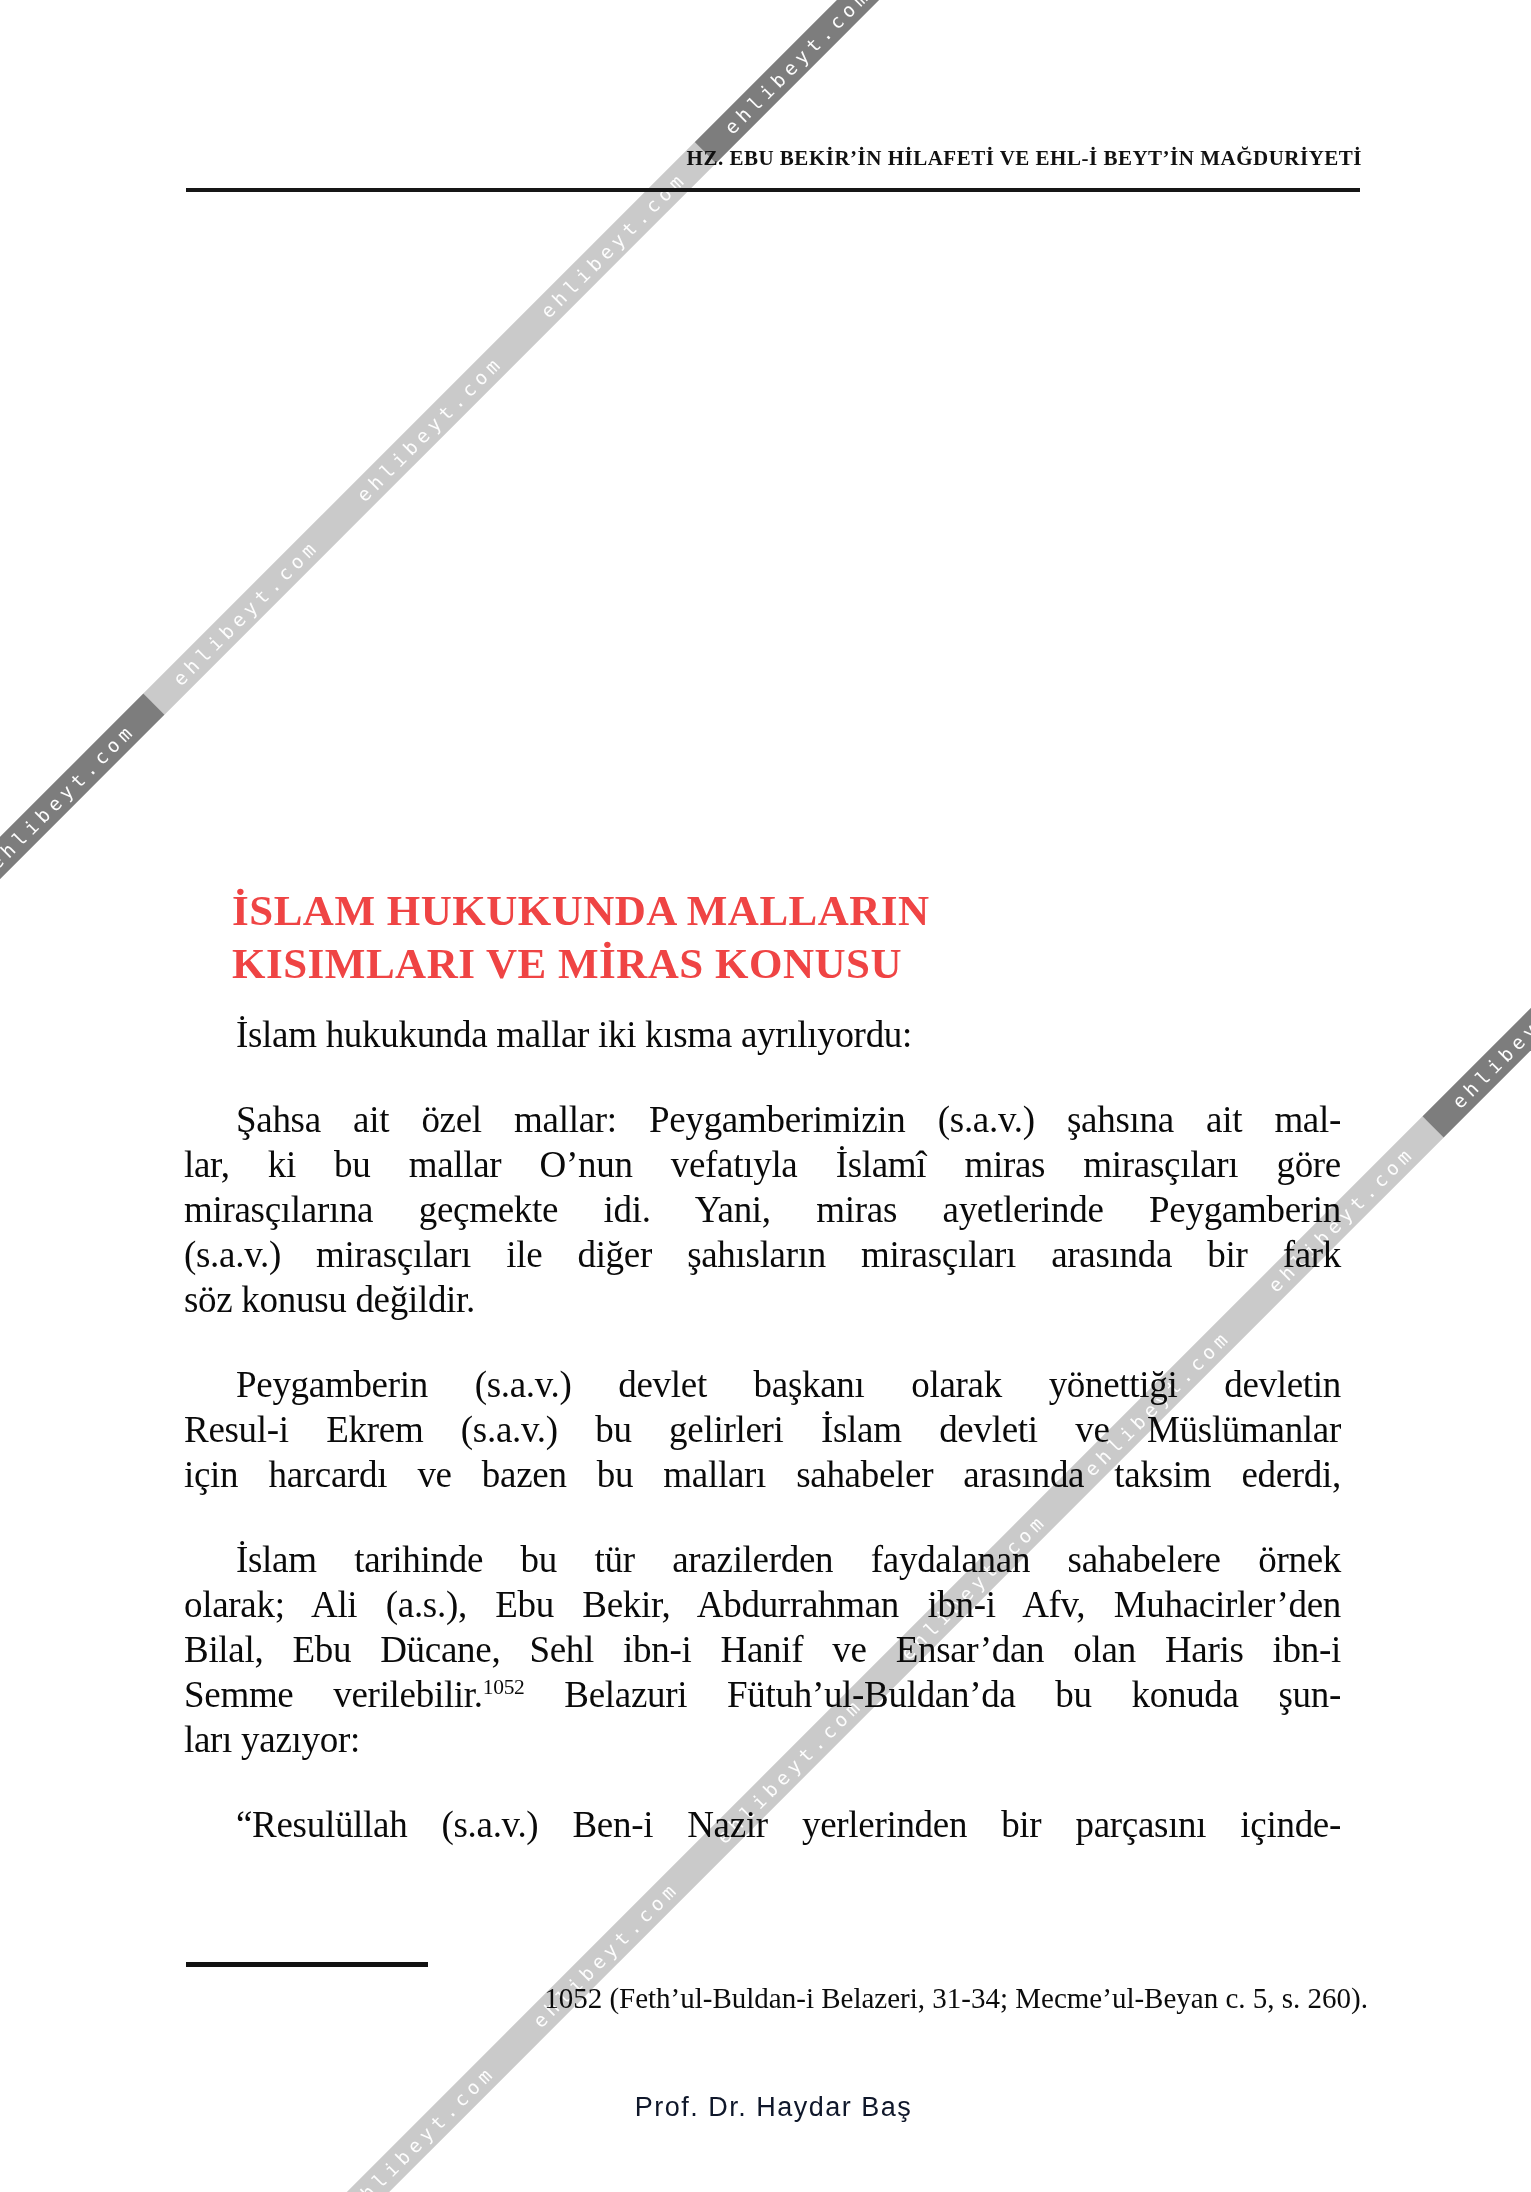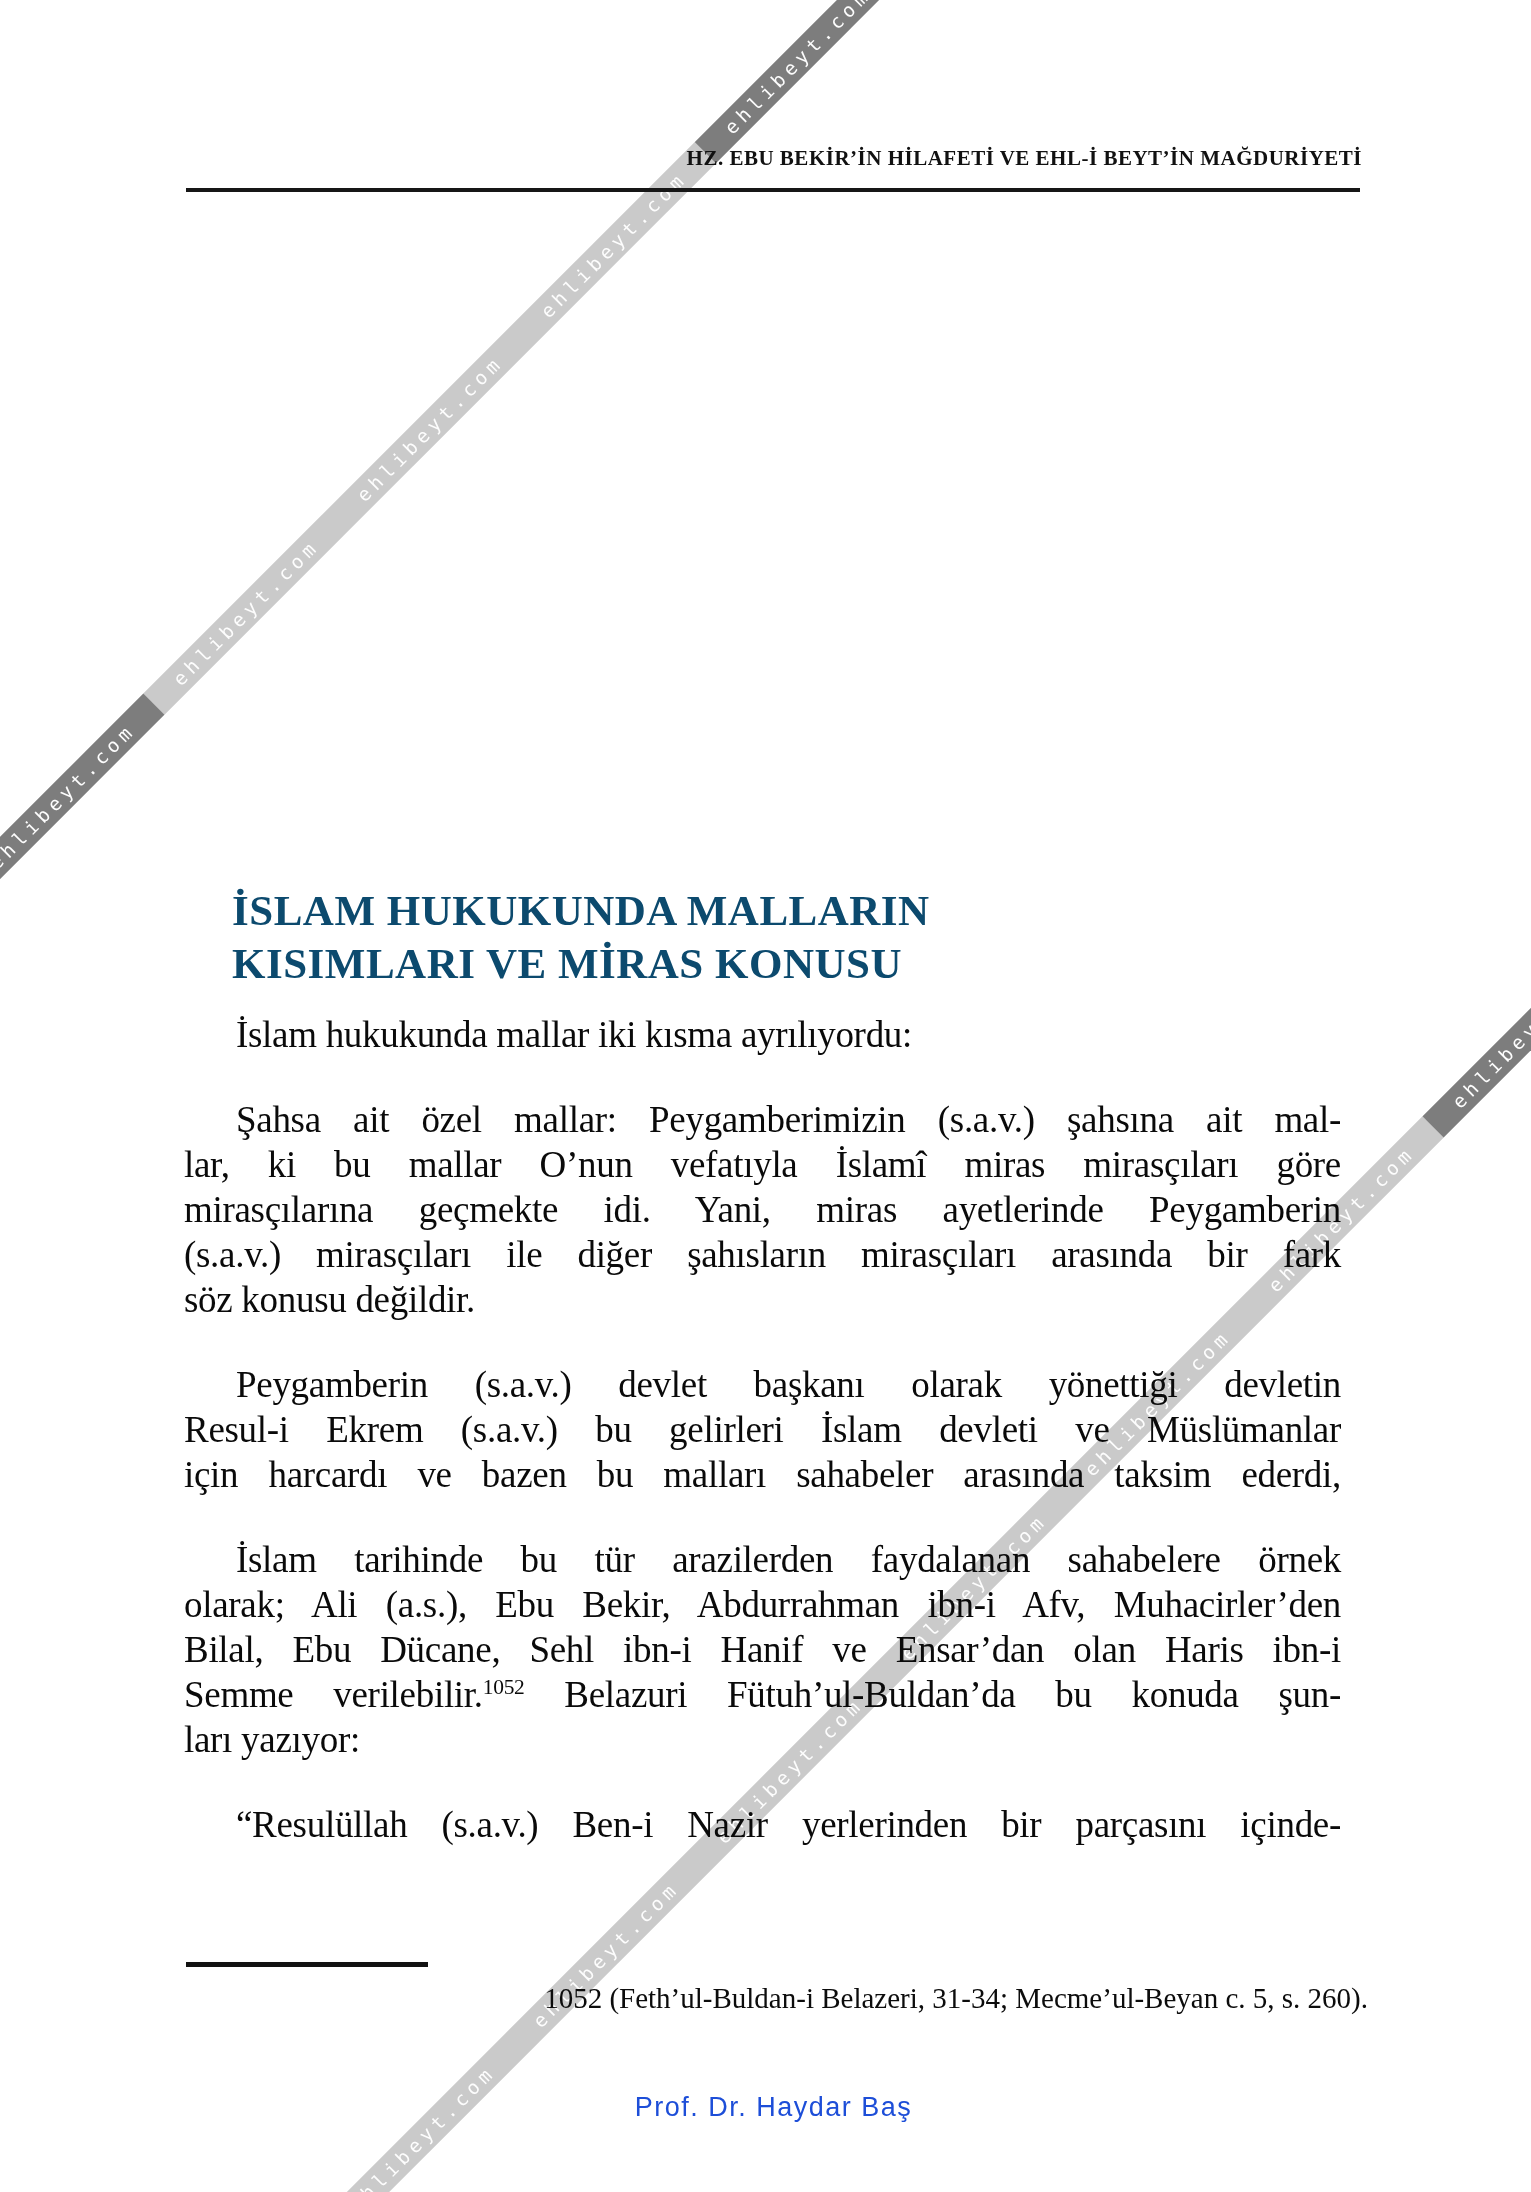--- a/index.html
+++ b/index.html
@@ -50,21 +50,21 @@
   .head-rule{
     position:absolute;left:186px;top:188px;width:1174px;height:4px;
     background:#161616;
   }
   .section-title{
     position:absolute;left:232px;top:884px;width:1100px;
     font-weight:bold;
     font-size:43px;
     line-height:53px;
     letter-spacing:0.5px;
-    color:#0c4a6e;
+    color:#ef4444;
     font-family:Liberation Serif, serif;
   }
   .body-col{
     position:absolute;left:184px;top:1012px;width:1157px;
     font-size:37px;
     letter-spacing:-0.3px;
   }
   .para{margin:0;}
   .para + .para{margin-top:40px;}
   .line{
@@ -86,21 +86,21 @@
     text-align:right;
     color:#0c0c0c;
   }
   .page-footer{
     position:absolute;left:0;top:2092px;width:1531px;
     padding-left:16px;box-sizing:border-box;
     text-align:center;
     font-family:"Liberation Sans", sans-serif;
     font-size:27px;
     letter-spacing:1.5px;
-    color:#1d4ed8;
+    color:#0f172a;
   }
 </style>
 </head>
 <body>
 
 <div class="page">
 
   <div class="stripe stripe-main">
     <span class="wm-cell dark">ehlibeyt.com</span>
     <span class="wm-cell">ehlibeyt.com</span>

